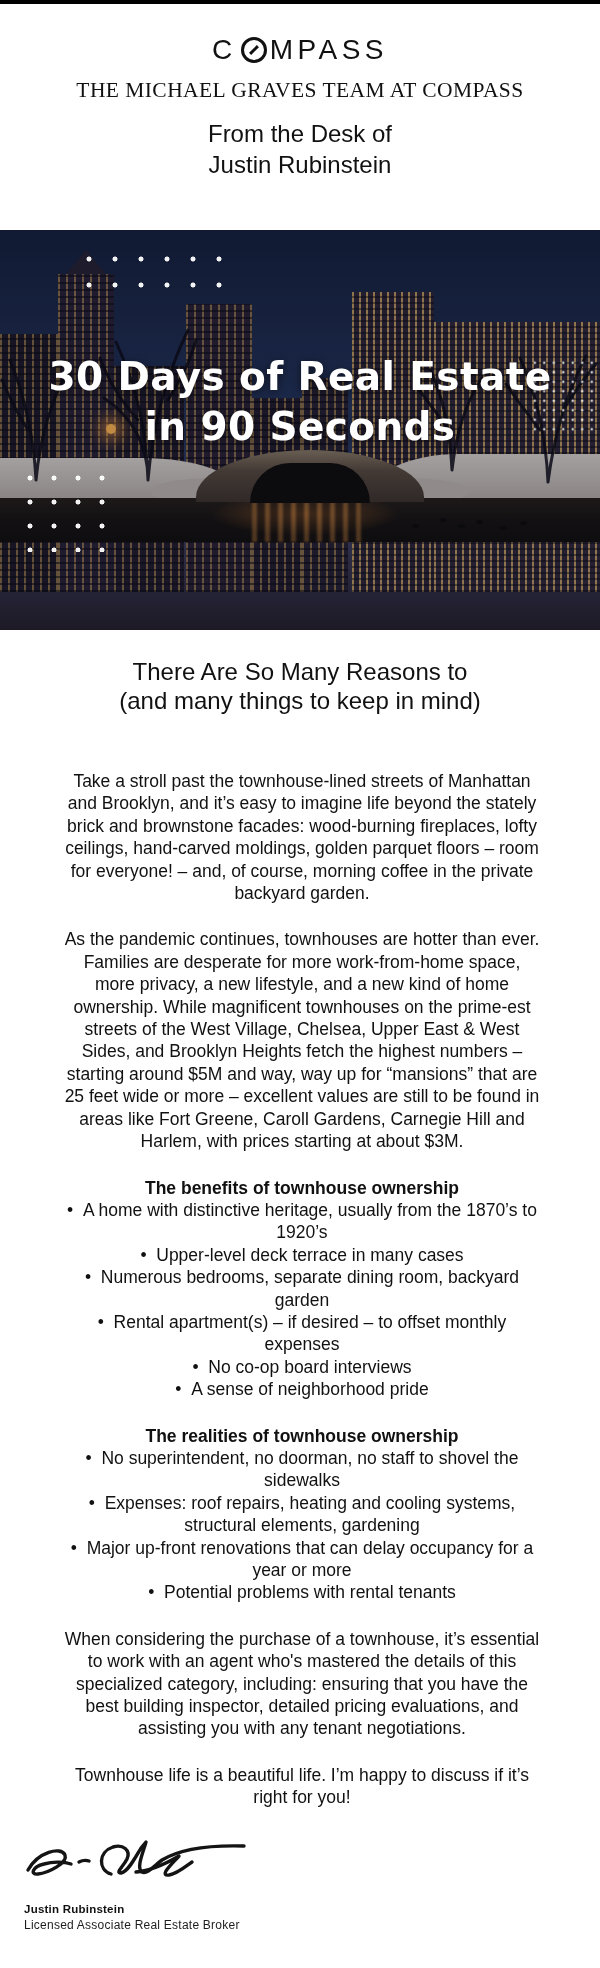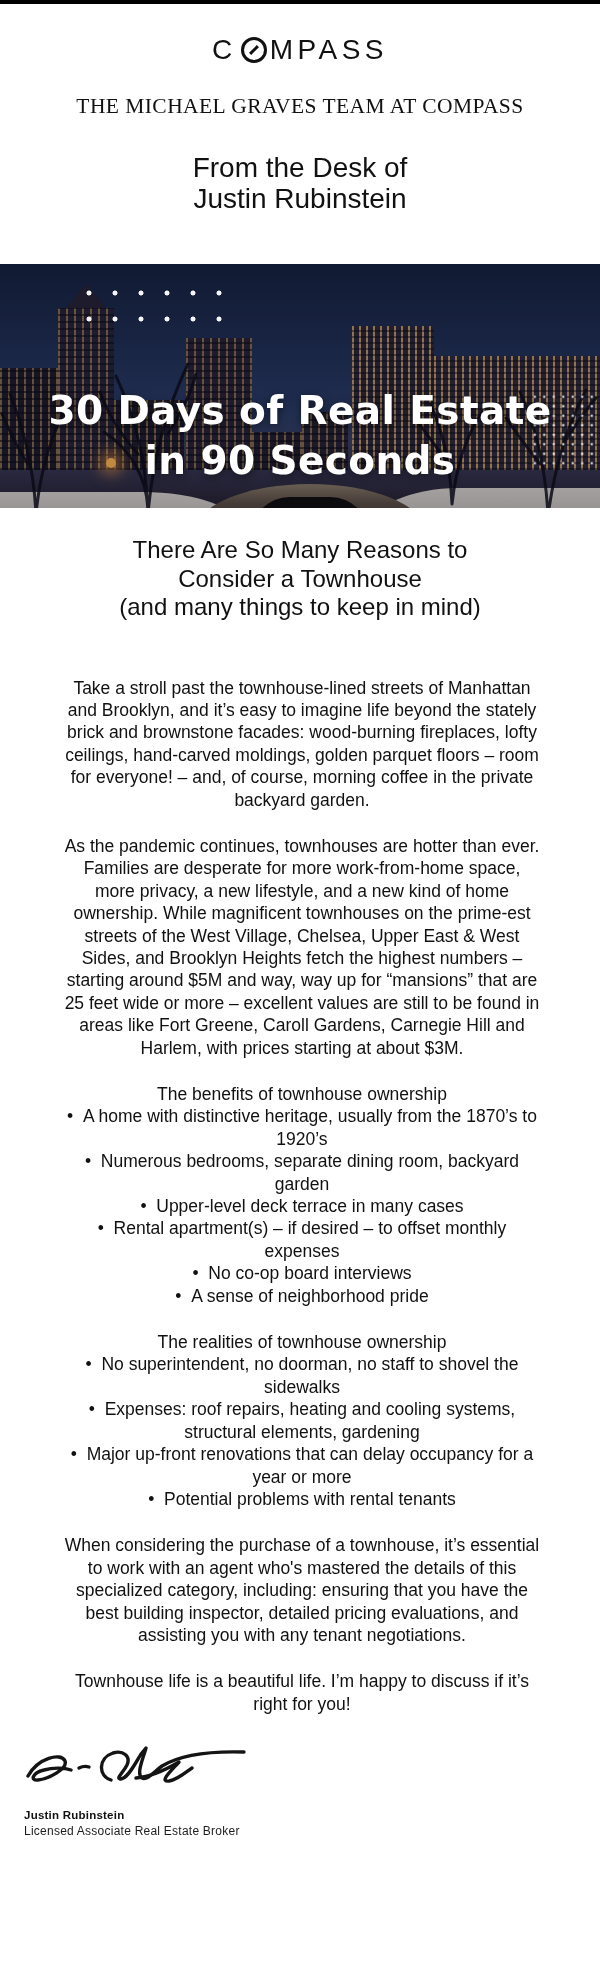--- a/index.html
+++ b/index.html
@@ -8,25 +8,25 @@
   .topbar{height:4px;background:#000;}
 
   
   .logo{display:flex;justify-content:center;align-items:center;margin-top:30px;
         font-size:28px;font-weight:500;letter-spacing:.16em;color:#111;}
   .logo-o{width:20px;height:20px;border:3px solid #111;border-radius:50%;
           margin:0 3px 0 4px;position:relative;display:inline-block;}
   .logo-o::after{content:"";position:absolute;left:50%;top:50%;width:11px;height:3px;
           background:#111;transform:translate(-50%,-50%) rotate(-45deg);}
   .team{font-family:"Liberation Serif",serif;font-size:21.5px;letter-spacing:.02em;
-        text-align:center;margin-top:28px;}
-  .desk{font-size:28px;line-height:31px;text-align:center;margin-top:33px;}
+        text-align:center;margin-top:12px;}
+  .desk{font-size:24px;line-height:31px;text-align:center;margin-top:15px;}
 
   
-  .hero{position:relative;height:244px;margin-top:50px;overflow:hidden;cursor:pointer;
+  .hero{position:relative;height:400px;margin-top:50px;overflow:hidden;cursor:pointer;
         background:linear-gradient(180deg,#131e38 0%,#1e2d50 34%,#2a3a62 62%,#3a3a58 78%,#241e28 100%);}
   .bld{position:absolute;bottom:38px;background-color:#221d2c;}
   .win{background-image:
         repeating-linear-gradient(0deg, rgba(8,6,14,.55) 0 2px, transparent 2px 7px),
         repeating-linear-gradient(90deg, rgba(235,185,95,.50) 0 2px, transparent 2px 8px);}
   .win-bright{background-image:
         repeating-linear-gradient(0deg, rgba(8,6,14,.45) 0 2px, transparent 2px 6px),
         repeating-linear-gradient(90deg, rgba(245,198,110,.72) 0 2px, transparent 2px 7px);}
   .b1{left:0;width:58px;top:104px;background-color:#1b1725;}
   .b2{left:58px;width:56px;top:44px;background-color:#262033;}
@@ -68,21 +68,21 @@
         background-size:9.5px 9.5px;}
   .hero-title{position:absolute;left:0;right:0;top:122px;text-align:center;color:#fff;
         font-family:"DejaVu Sans",sans-serif;font-size:39px;line-height:50px;font-weight:700;
         letter-spacing:.01em;text-shadow:0 2px 8px rgba(0,0,0,.5);}
 
   
   .headline{font-size:24px;line-height:28.5px;text-align:center;margin-top:28px;}
   .content{padding:0 58px 0 62px;margin-top:55px;font-size:17.5px;line-height:22.4px;text-align:center;}
   .content p{margin:0;}
   .sp{margin-top:24px !important;}
-  .sec-h{font-weight:400;}
+  .sec-h{font-weight:700;}
   .li::before{content:"\2022\00a0\00a0";}
 
   
   .sig{margin:28px 0 0 18px;}
   .sig svg{display:block;}
   .sig-name{font-size:11.5px;font-weight:700;letter-spacing:.02em;margin:16px 0 0 24px;}
   .sig-title{font-size:12px;letter-spacing:.02em;margin:3px 16px 0 24px;color:#1d1d1d;}
 </style>
 </head>
 <body>
@@ -143,32 +143,31 @@
     <div class="dots dots-bl"></div>
     <div class="dots dots-r"></div>
     <div class="hero-title">
       <div>30 Days of Real Estate</div>
       <div>in 90 Seconds</div>
     </div>
   </div>
 
   <div class="headline">
     <div>There Are So Many Reasons to</div>
-    <div>Consider a Townhouse</div>
     <div>(and many things to keep in mind)</div>
   </div>
 
   <div class="content">
     <p>Take a stroll past the townhouse-lined streets of Manhattan and Brooklyn, and it’s easy to imagine life beyond the stately brick and brownstone facades: wood-burning fireplaces, lofty ceilings, hand-carved moldings, golden parquet floors – room for everyone! – and, of course, morning coffee in the private backyard garden.</p>
     <p class="sp">As the pandemic continues, townhouses are hotter than ever. Families are desperate for more work-from-home space, more privacy, a new lifestyle, and a new kind of home ownership. While magnificent townhouses on the prime-est streets of the West Village, Chelsea, Upper East &amp; West Sides, and Brooklyn Heights fetch the highest numbers – starting around $5M and way, way up for “mansions” that are 25 feet wide or more – excellent values are still to be found in areas like Fort Greene, Caroll Gardens, Carnegie Hill and Harlem, with prices starting at about $3M.</p>
 
     <p class="sec-h sp">The benefits of townhouse ownership</p>
     <p class="li">A home with distinctive heritage, usually from the 1870’s to 1920’s</p>
+    <p class="li">Upper-level deck terrace in many cases</p>
     <p class="li">Numerous bedrooms, separate dining room, backyard garden</p>
-    <p class="li">Upper-level deck terrace in many cases</p>
     <p class="li">Rental apartment(s) – if desired – to offset monthly expenses</p>
     <p class="li">No co-op board interviews</p>
     <p class="li">A sense of neighborhood pride</p>
 
     <p class="sec-h sp">The realities of townhouse ownership</p>
     <p class="li">No superintendent, no doorman, no staff to shovel the sidewalks</p>
     <p class="li">Expenses: roof repairs, heating and cooling systems, structural elements, gardening</p>
     <p class="li">Major up-front renovations that can delay occupancy for a year or more</p>
     <p class="li">Potential problems with rental tenants</p>
 

